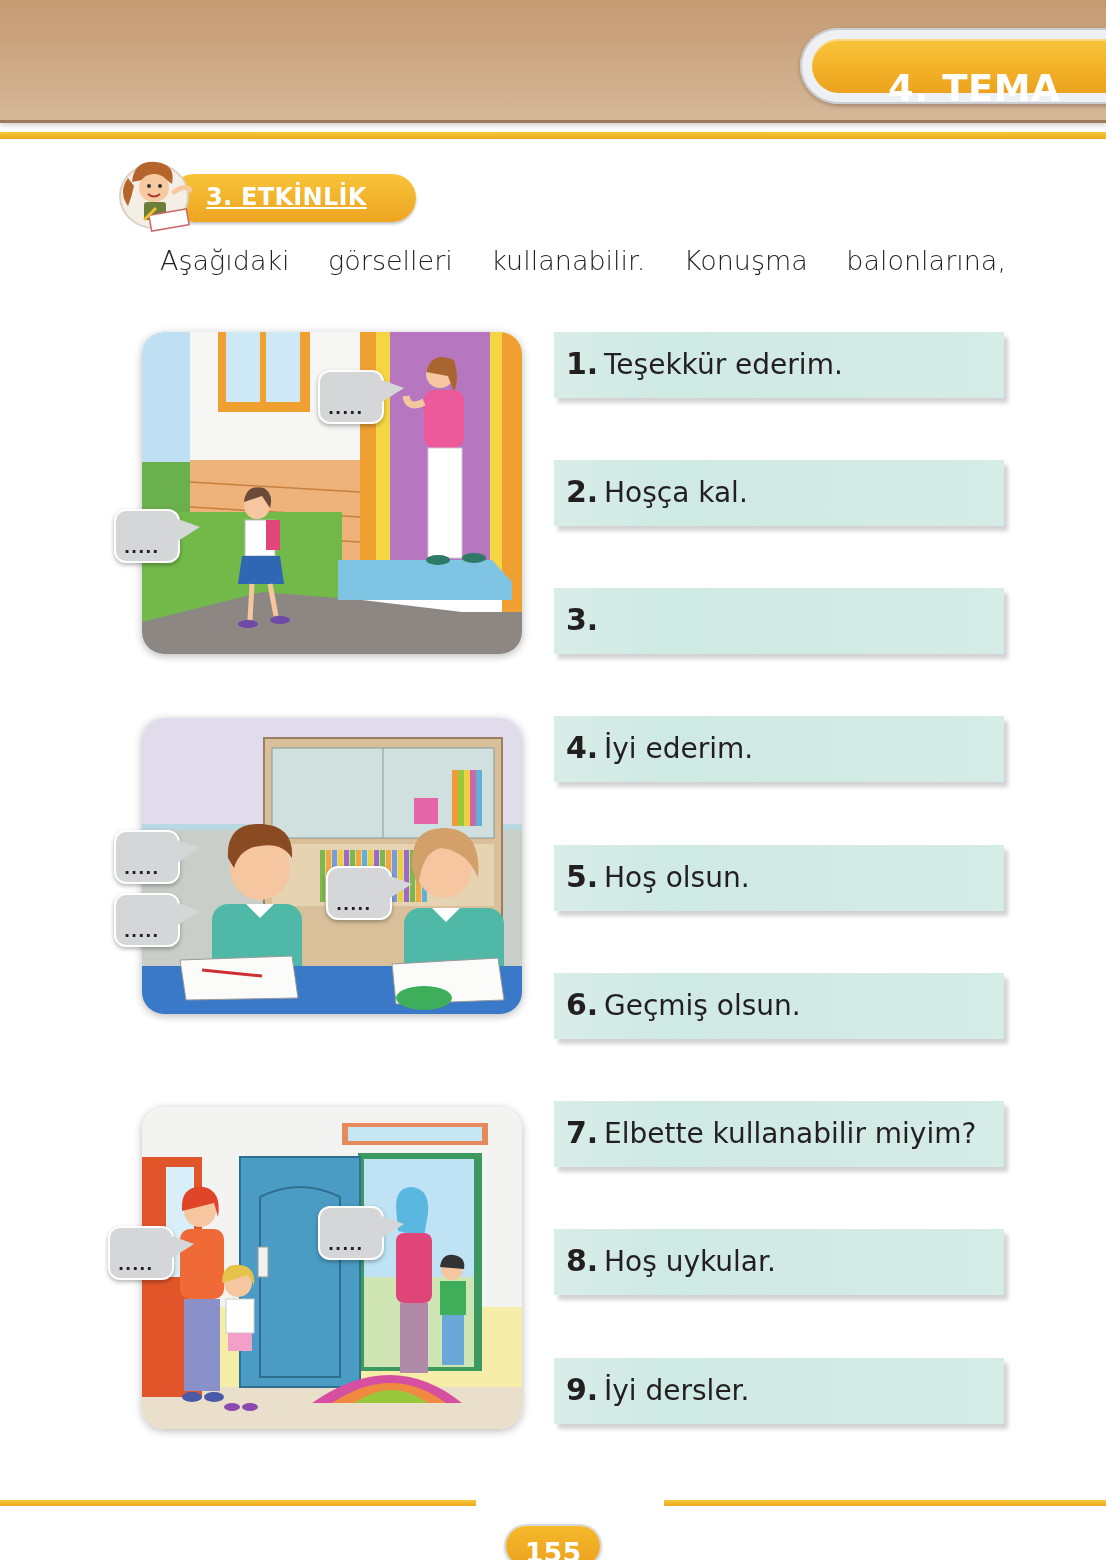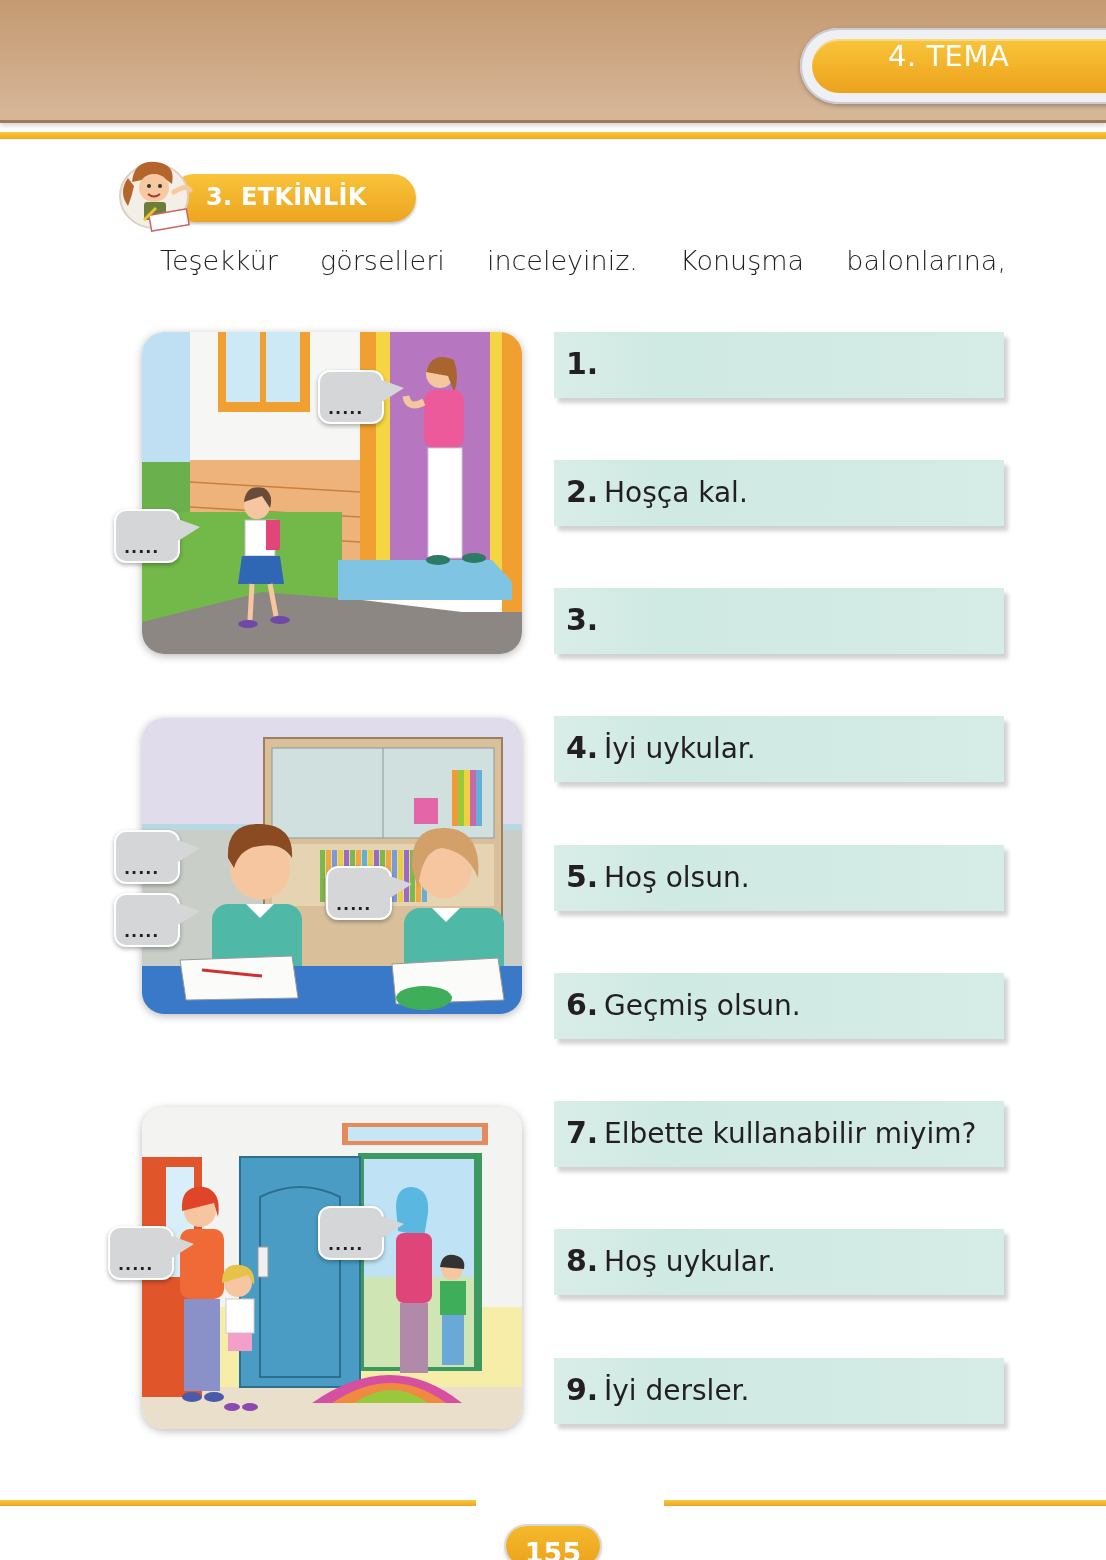--- a/index.html
+++ b/index.html
@@ -10,27 +10,27 @@
   .header-band { position:absolute; left:0; top:0; width:1106px; height:120px;
     background:linear-gradient(180deg,#c49a72 0%,#cda783 45%,#d6b899 100%);
     border-bottom:3px solid #a07a58; box-shadow:0 3px 4px rgba(0,0,0,0.15); }
   .header-line { position:absolute; left:0; top:132px; width:1106px; height:7px;
     background:linear-gradient(180deg,#f7c93e,#efaa1c); }
   .tema-badge { position:absolute; left:800px; top:28px; width:330px; height:76px;
     border-radius:40px 0 0 40px; background:#eef0f3; box-shadow:0 0 0 2px #c9ccd0 inset, 0 2px 4px rgba(0,0,0,0.25); }
   .tema-inner { position:absolute; left:12px; top:11px; right:0; height:54px;
     border-radius:30px 0 0 30px; background:linear-gradient(180deg,#f8c53b 0%,#f2b128 55%,#eca21e 100%);
     box-shadow:inset 0 2px 0 rgba(255,255,255,0.35); }
-  .tema-text { position:absolute; left:76px; top:0; font-family:"DejaVu Sans", sans-serif; font-weight:normal;
-    font-size:29px; color:#ffffff; letter-spacing:0.5px; }
+  .tema-text { position:absolute; left:76px; top:28px; font-family:"DejaVu Sans", sans-serif; font-weight:bold;
+    font-size:37px; color:#ffffff; letter-spacing:0.5px; }
 
   
   .act-badge { position:absolute; left:170px; top:174px; width:246px; height:48px;
     border-radius:24px; background:linear-gradient(180deg,#f8c33a,#eda520); box-shadow:0 2px 3px rgba(0,0,0,0.25); }
-  .act-text { position:absolute; left:36px; top:9px; color:#fff; font-weight:bold; font-size:24px; letter-spacing:0.3px; }
+  .act-text { position:absolute; left:36px; top:9px; color:#fff; font-weight:bold; font-size:24px; letter-spacing:0.3px;text-decoration:underline; }
   .mascot { position:absolute; left:114px; top:152px; width:86px; height:80px; }
 
   
   .instructions { position:absolute; left:128px; top:240px; width:878px; font-family:"DejaVu Sans", sans-serif;
     font-size:27px; line-height:42px; color:#231f20; text-align:justify; font-weight:300; }
   .instructions .p1 { text-indent:32px; text-align-last:justify; display:block; }
 
   
   .phrase { position:absolute; left:554px; width:450px; height:66px;
     background:linear-gradient(90deg,#d9ede8 0%,#cfe9e3 25%,#d6ece6 100%);
@@ -78,21 +78,21 @@
   <circle cx="35" cy="34" r="2" fill="#333"></circle>
     <circle cx="46" cy="34" r="2" fill="#333"></circle>
   <path d="M34 42 Q40 47 46 42" stroke="#a33" stroke-width="2" fill="none"></path>
   <rect x="30" y="50" width="22" height="18" fill="#6b7f3a" rx="3"></rect>
   <rect x="36" y="60" width="38" height="16" fill="#fff" stroke="#c66" stroke-width="1.5" transform="rotate(-10 55 68)"></rect>
   <line x1="42" y1="56" x2="30" y2="68" stroke="#f0c030" stroke-width="3"></line>
   <path d="M60 40 Q72 32 76 38" stroke="#f6c9a0" stroke-width="5" fill="none" stroke-linecap="round"></path>
 </svg>
 
 <div class="instructions">
-  <span class="p1">Teşekkür görselleri inceleyiniz. Konuşma balonlarına,</span>
+  <span class="p1">Aşağıdaki görselleri kullanabilir. Konuşma balonlarına,</span>
 </div>
 
 <div class="scene" style="top:332px;height:322px;">
   <svg width="380" height="322" viewBox="0 0 380 322">
     <rect width="380" height="322" fill="#ffffff"></rect>
     <rect x="0" y="0" width="48" height="140" fill="#bfe0f2"></rect>
     <rect x="48" y="0" width="170" height="150" fill="#f6f6f4"></rect>
     <rect x="76" y="0" width="92" height="80" fill="#f0a030"></rect>
     <rect x="84" y="0" width="34" height="70" fill="#cde9f6"></rect>
       <rect x="124" y="0" width="34" height="70" fill="#cde9f6"></rect>
@@ -258,31 +258,32 @@
   <span class="tail right"></span>
   <span class="dots">.....</span>
 </div>
 <div class="bubble" style="left:318px;top:1206px;">
   <span class="tail right"></span>
   <span class="dots">.....</span>
 </div>
 
 <div class="phrase" style="top:332px;">
   <span class="num">1.</span>
+  <span class="txt">Teşekkür ederim.</span>
 </div>
 <div class="phrase" style="top:460px;">
   <span class="num">2.</span>
   <span class="txt">Hoşça kal.</span>
 </div>
 <div class="phrase" style="top:588px;">
   <span class="num">3.</span>
 </div>
 <div class="phrase" style="top:716px;">
   <span class="num">4.</span>
-  <span class="txt">İyi uykular.</span>
+  <span class="txt">İyi ederim.</span>
 </div>
 <div class="phrase" style="top:845px;">
   <span class="num">5.</span>
   <span class="txt">Hoş olsun.</span>
 </div>
 <div class="phrase" style="top:973px;">
   <span class="num">6.</span>
   <span class="txt">Geçmiş olsun.</span>
 </div>
 <div class="phrase" style="top:1101px;">

